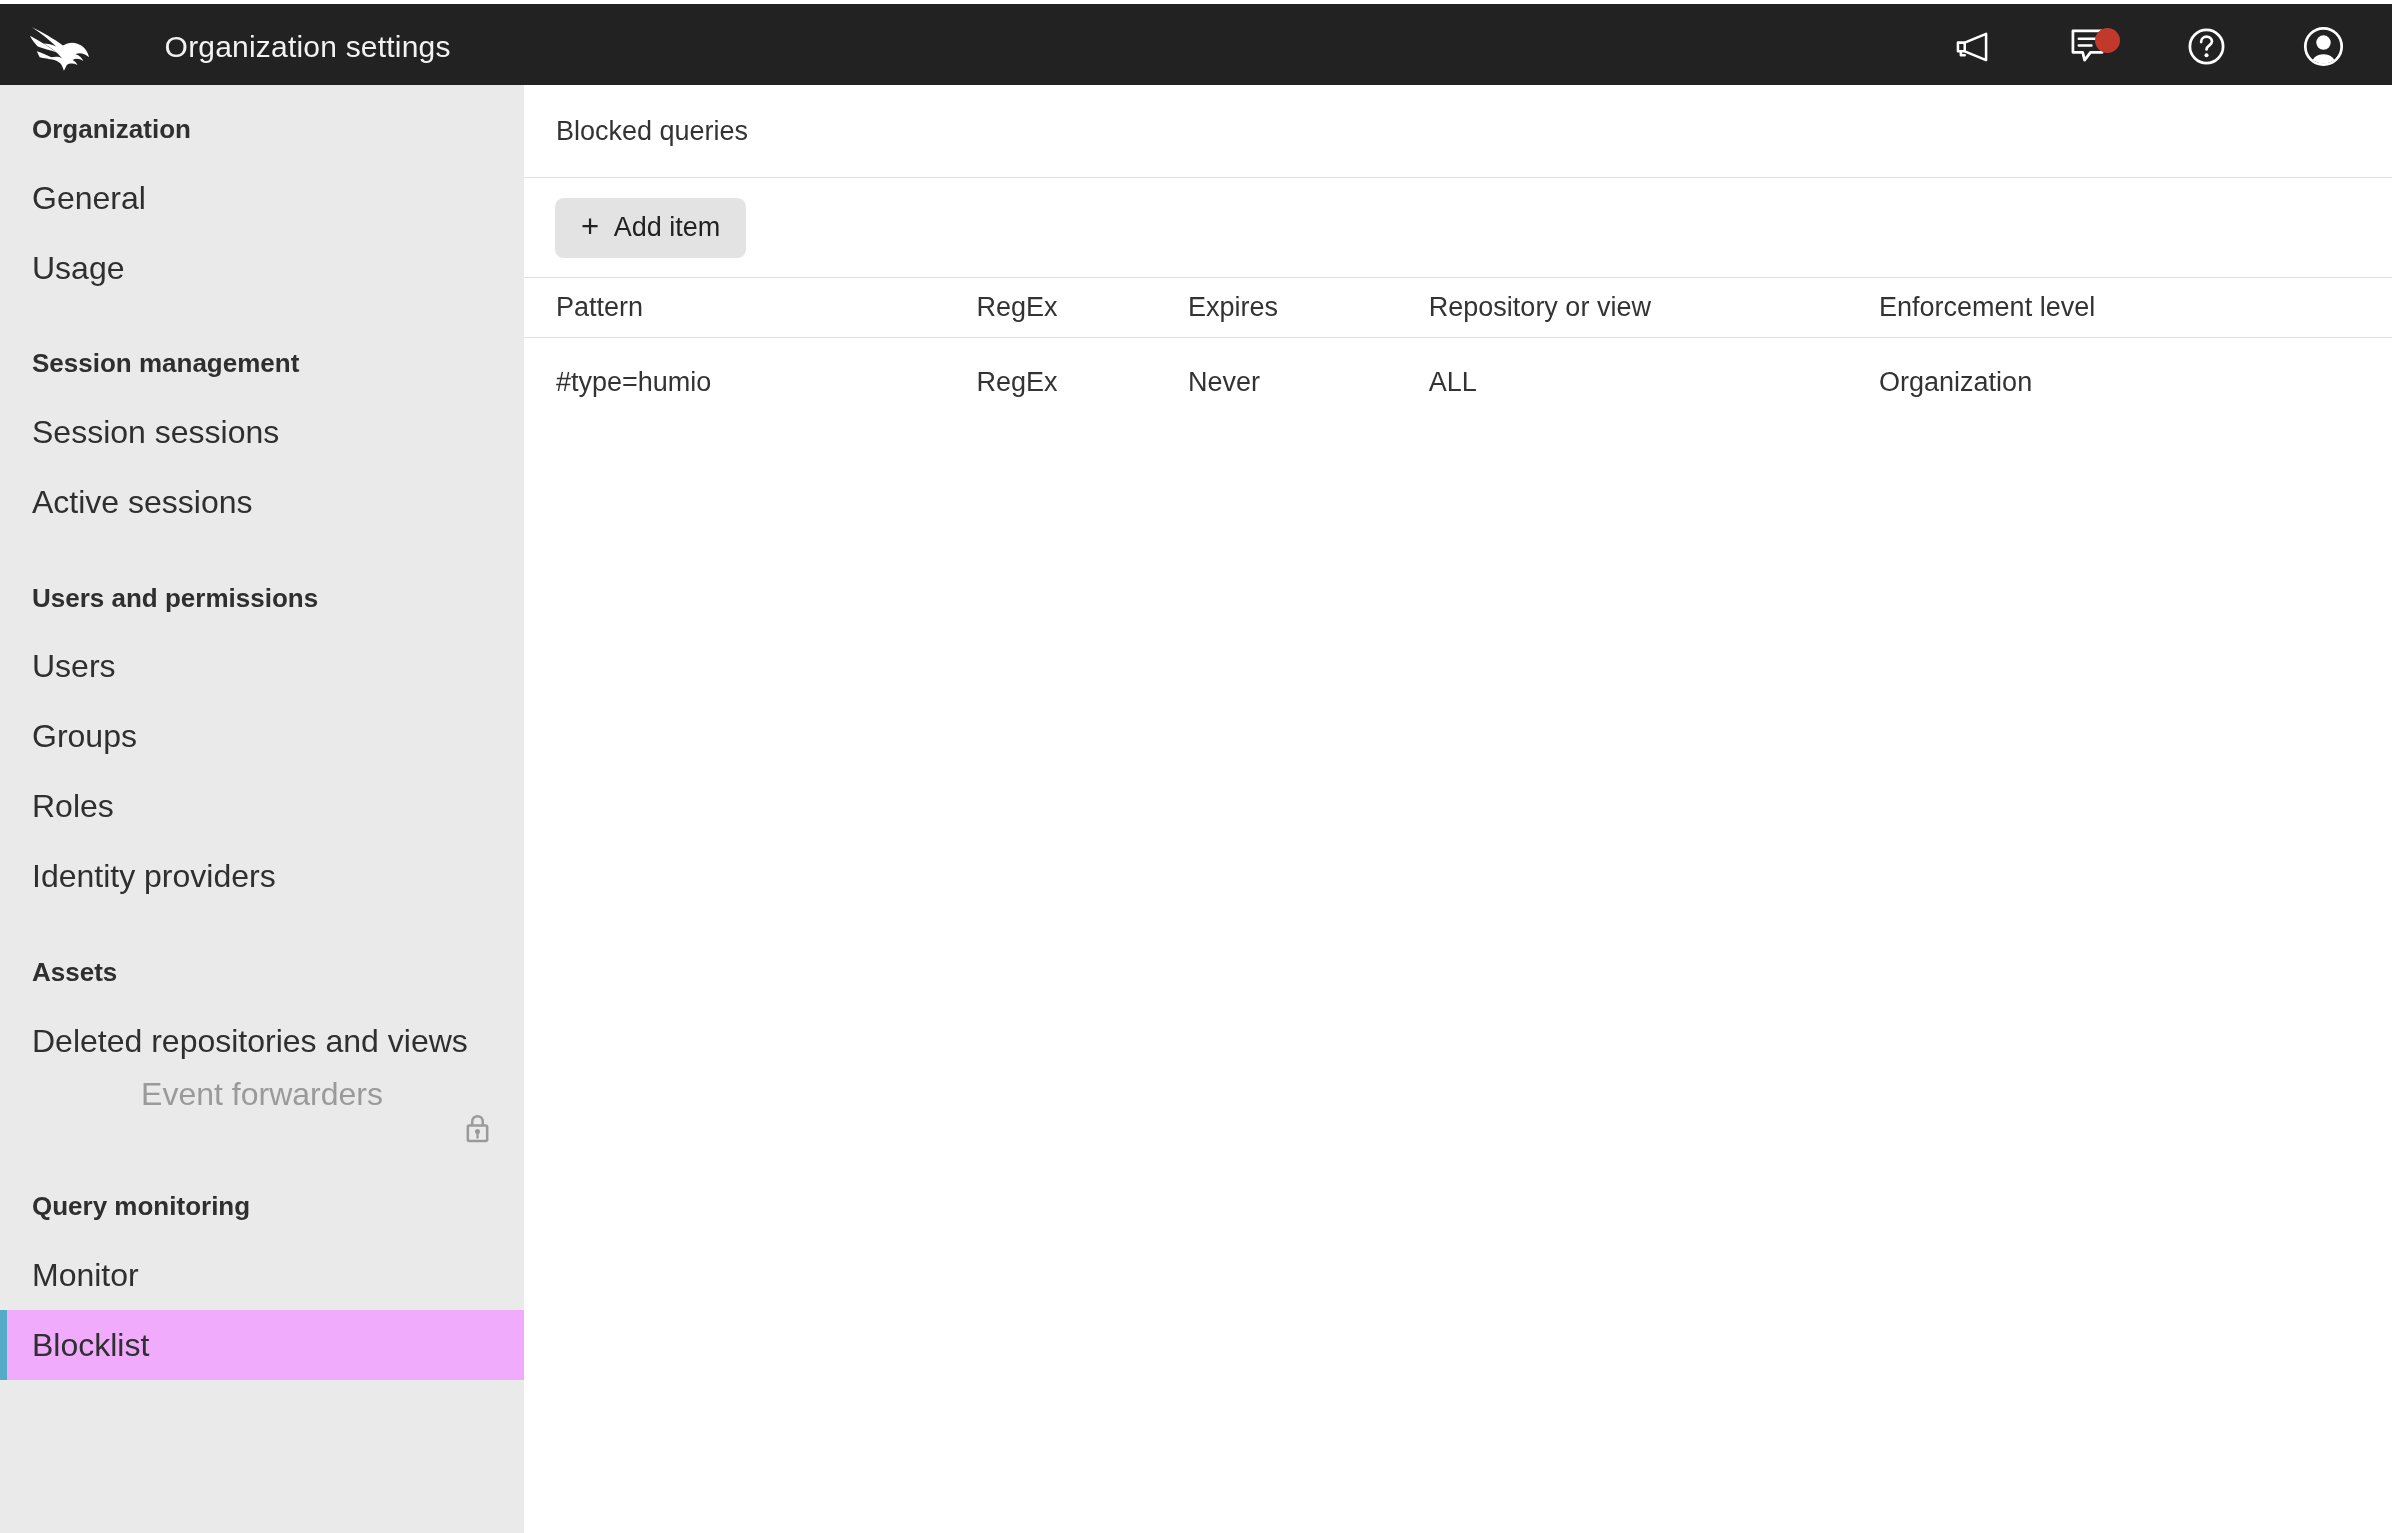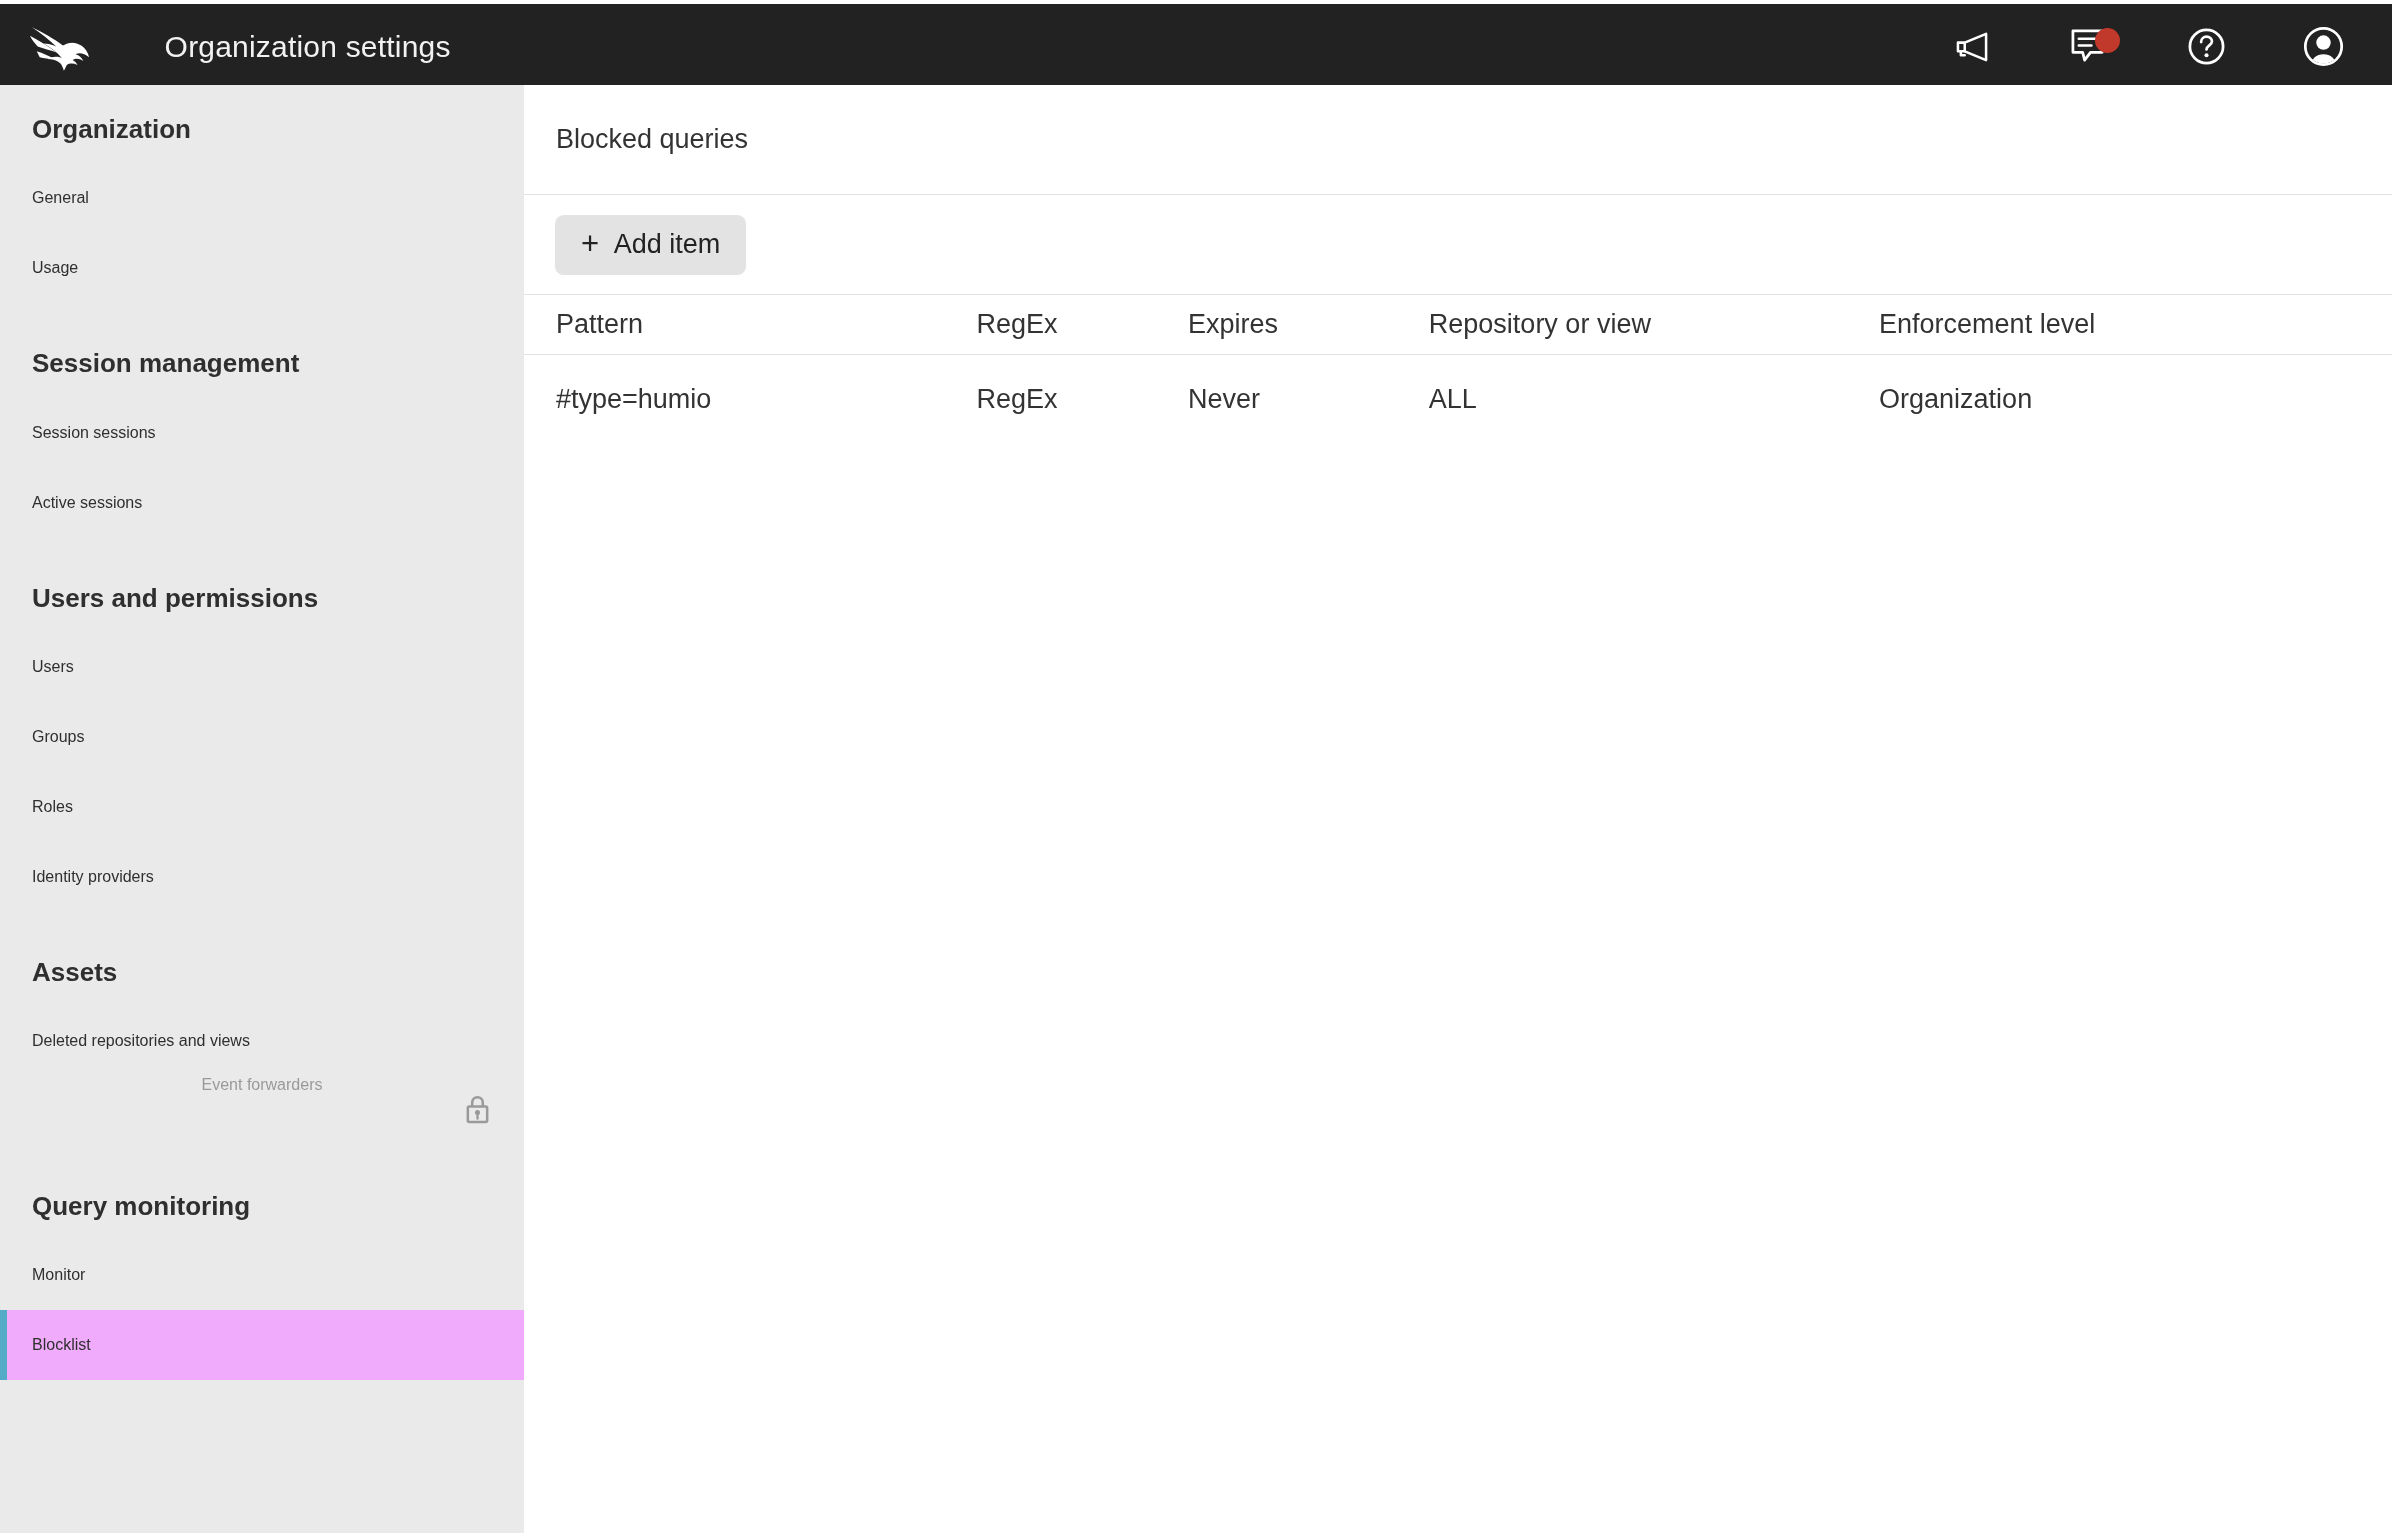--- a/index.html
+++ b/index.html
@@ -72,21 +72,21 @@
     font-weight: 700;
     color: #2f2f2f;
     padding: 0 0 0 32px;
     line-height: 1;
   }
   .side-item {
     height: 70px;
     display: flex;
     align-items: center;
     padding: 0 32px 0 32px;
-    font-size: 16px;
+    font-size: 32px;
     color: #2f2f2f;
     font-weight: 400;
     cursor: pointer;
     position: relative;
   }
   .side-item.disabled { color: #9a9a9a; cursor: default; flex-direction: column; }
   .side-item.active {
     background: #f0abfc;
     font-weight: 400;
   }
@@ -104,21 +104,21 @@
   }
 
   
   .content {
     position: absolute;
     left: 524px; top: 85px;
     width: 1869px; height: 1448px;
     background: #ffffff;
   }
   .content-header {
-    height: 110px;
+    height: 93px;
     display: flex;
     align-items: center;
     padding-left: 32px;
     border-bottom: 1.9px solid #e2e2e2;
   }
   .content-header-title {
     font-size: 27px;
     color: #333333;
     font-weight: 400;
   }

